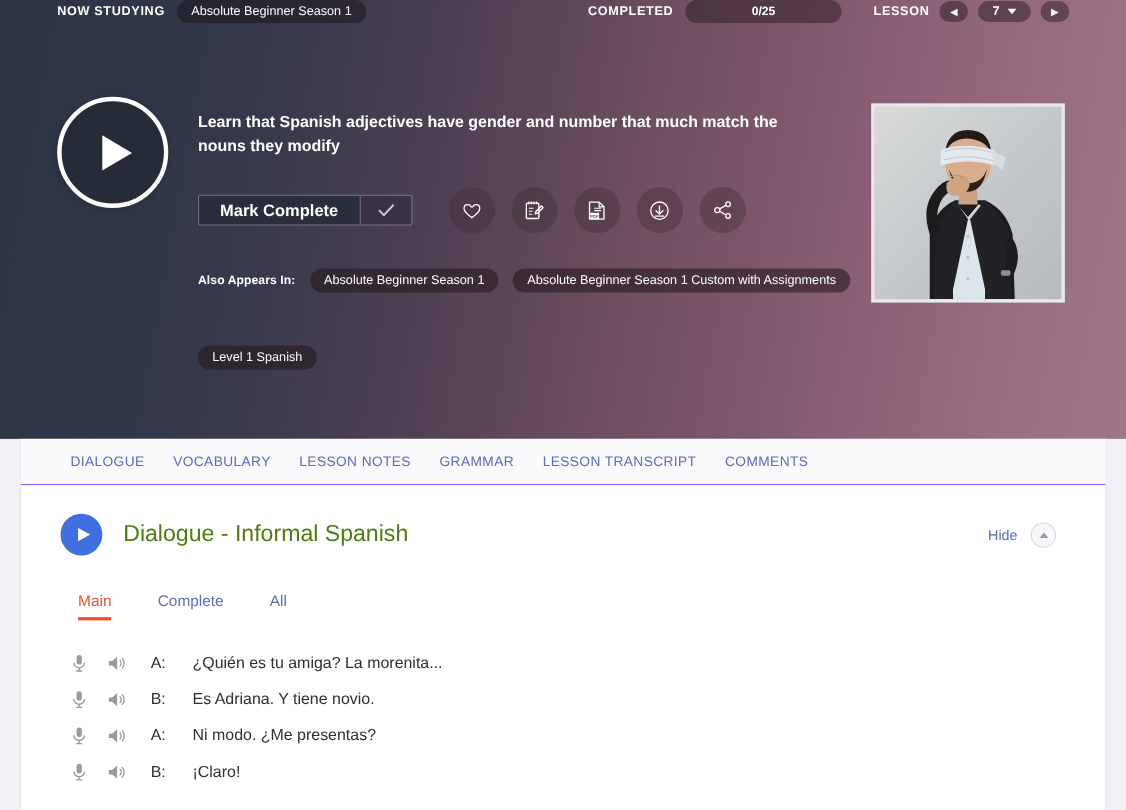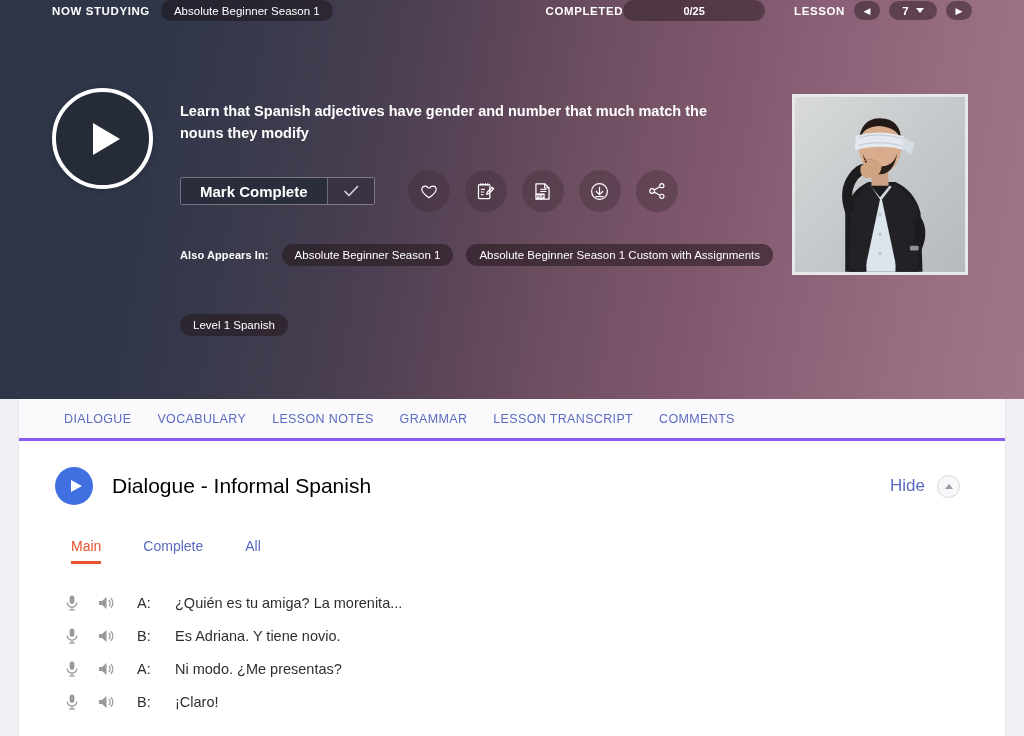--- a/index.html
+++ b/index.html
@@ -66,21 +66,21 @@
 
   .now-studying { display: flex; align-items: center; gap: 11px; }
 
   .top-right {
     margin-left: auto;
     display: flex;
     align-items: center;
     gap: 13px;
   }
 
-  .completed-group { display: flex; align-items: center; }
+  .completed-group { display: flex; align-items: center; gap: 11px; }
 
   .completed-bar {
     width: 142px;
     height: 21px;
     border-radius: 11px;
     background: rgba(40, 26, 34, 0.48);
     display: flex;
     align-items: center;
     justify-content: center;
     color: #ffffff;
@@ -248,21 +248,21 @@
     width: 988px;
     background: #ffffff;
     border-left: 1px solid #e6e6ea;
     border-right: 1px solid #e6e6ea;
     min-height: 337px;
   }
 
   .tabbar {
     height: 42px;
     background: #fafafc;
-    border-bottom: 3px solid #8b5cf6;
+    border-bottom: 1px solid #8b5cf6;
     display: flex;
     align-items: center;
     gap: 26px;
     padding: 0 45px;
   }
   .tabbar a {
     font-size: 12.5px;
     letter-spacing: 0.35px;
     color: #5b6bc0;
     text-decoration: none;
@@ -289,32 +289,32 @@
     width: 0; height: 0;
     border-top: 6.5px solid transparent;
     border-bottom: 6.5px solid transparent;
     border-left: 11px solid #ffffff;
     margin-left: 4px;
   }
 
   .section-title {
     margin-left: 19px;
     font-size: 21px;
-    color: #000000;
+    color: #4d7c0f;
     font-weight: normal;
   }
 
   .hide-group {
     margin-left: auto;
     display: flex;
     align-items: center;
     gap: 12px;
   }
   .hide-link {
-    font-size: 17px;
+    font-size: 13px;
     color: #5b6bc0;
     cursor: pointer;
   }
   .hide-circle {
     width: 23px; height: 23px;
     border-radius: 50%;
     border: 1px solid #d7d7dd;
     background: #f7f7f9;
     display: flex; align-items: center; justify-content: center;
     cursor: pointer;

